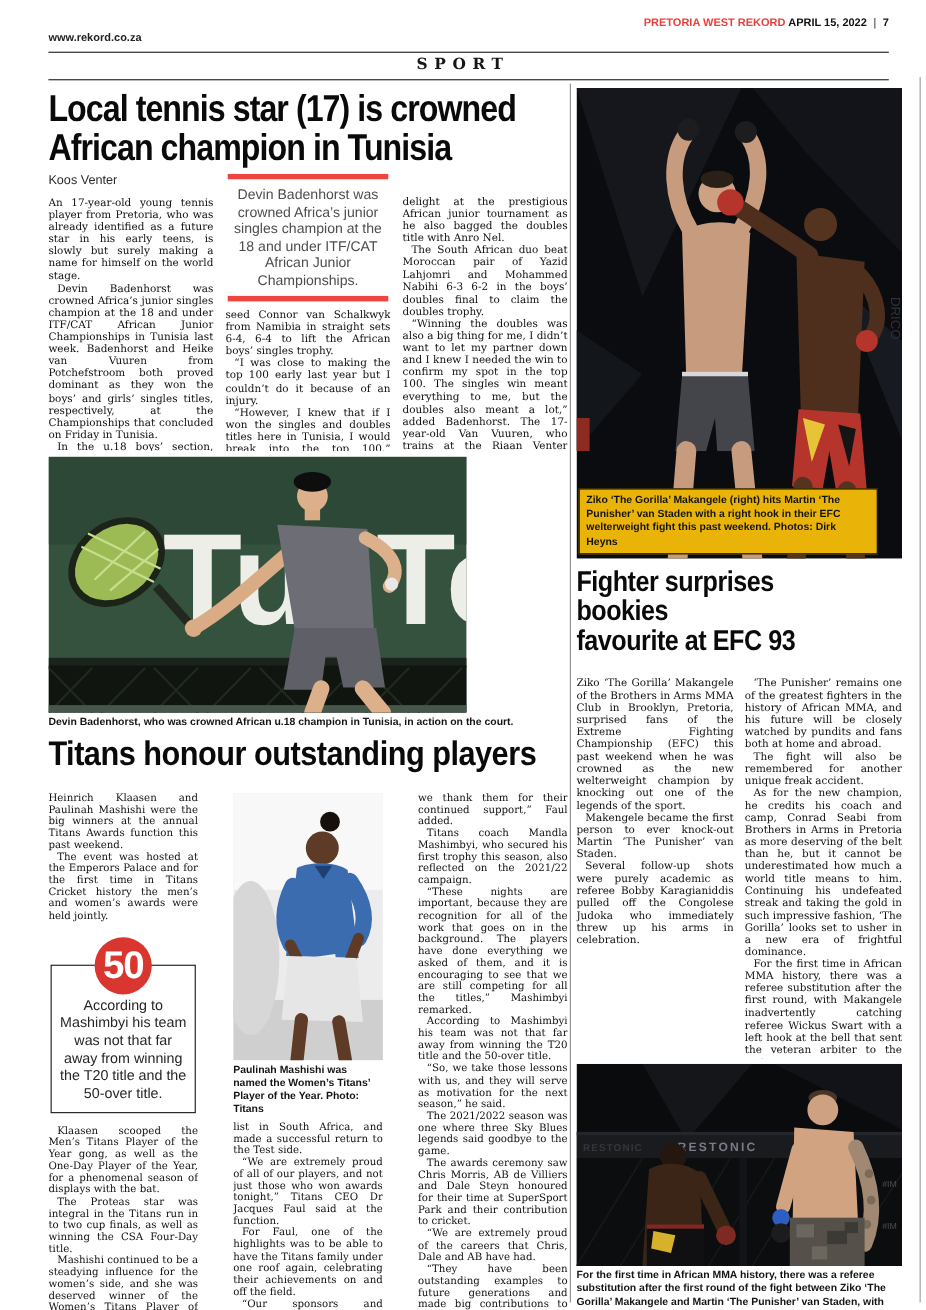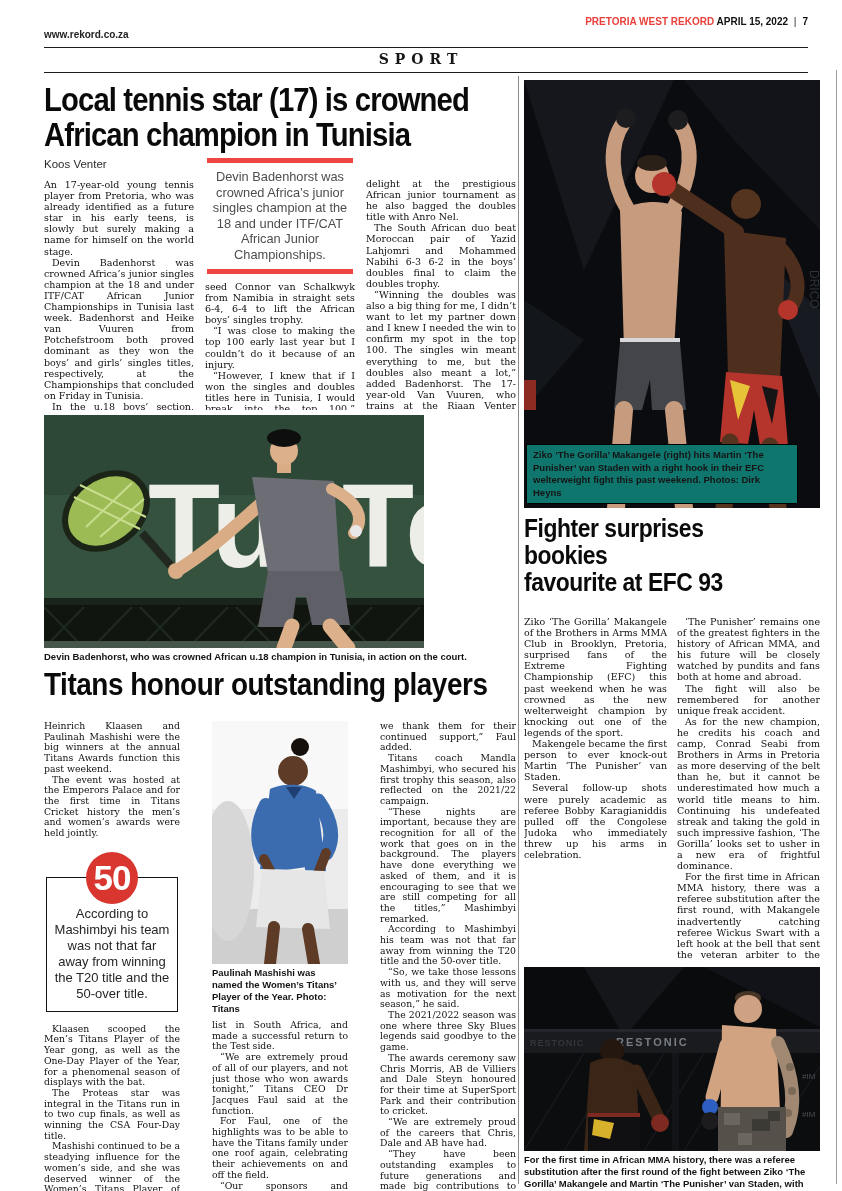--- a/index.html
+++ b/index.html
@@ -66,21 +66,21 @@
              font-size:35px; line-height:52px; text-align:center; letter-spacing:-1px; }
 
   
   .caption { font-size:9.5px; font-weight:bold; line-height:12px; color:#141414; margin-top:3px; }
 
   
   .photo { overflow:hidden; line-height:0; }
   .photo svg { display:block; }
   .tennis-photo { width:380px; height:233px; margin-top:5px; }
   .mma1-wrap { position:relative; width:296px; height:428px; }
-  .mma1-caption { position:absolute; left:2px; bottom:4px; width:258px; background:#0f766e;
+  .mma1-caption { position:absolute; left:2px; bottom:4px; width:258px; background:#eab308;
                   border:1px solid #000; padding:4px 6px; line-height:12.5px; }
   .mashishi-photo { width:150px; height:243px; }
   .mma2-photo { width:296px; height:184px; margin-top:5px; }
 </style>
 </head>
 <body>
 
 <div class="page">
 
   <div class="site-url">www.rekord.co.za</div>

